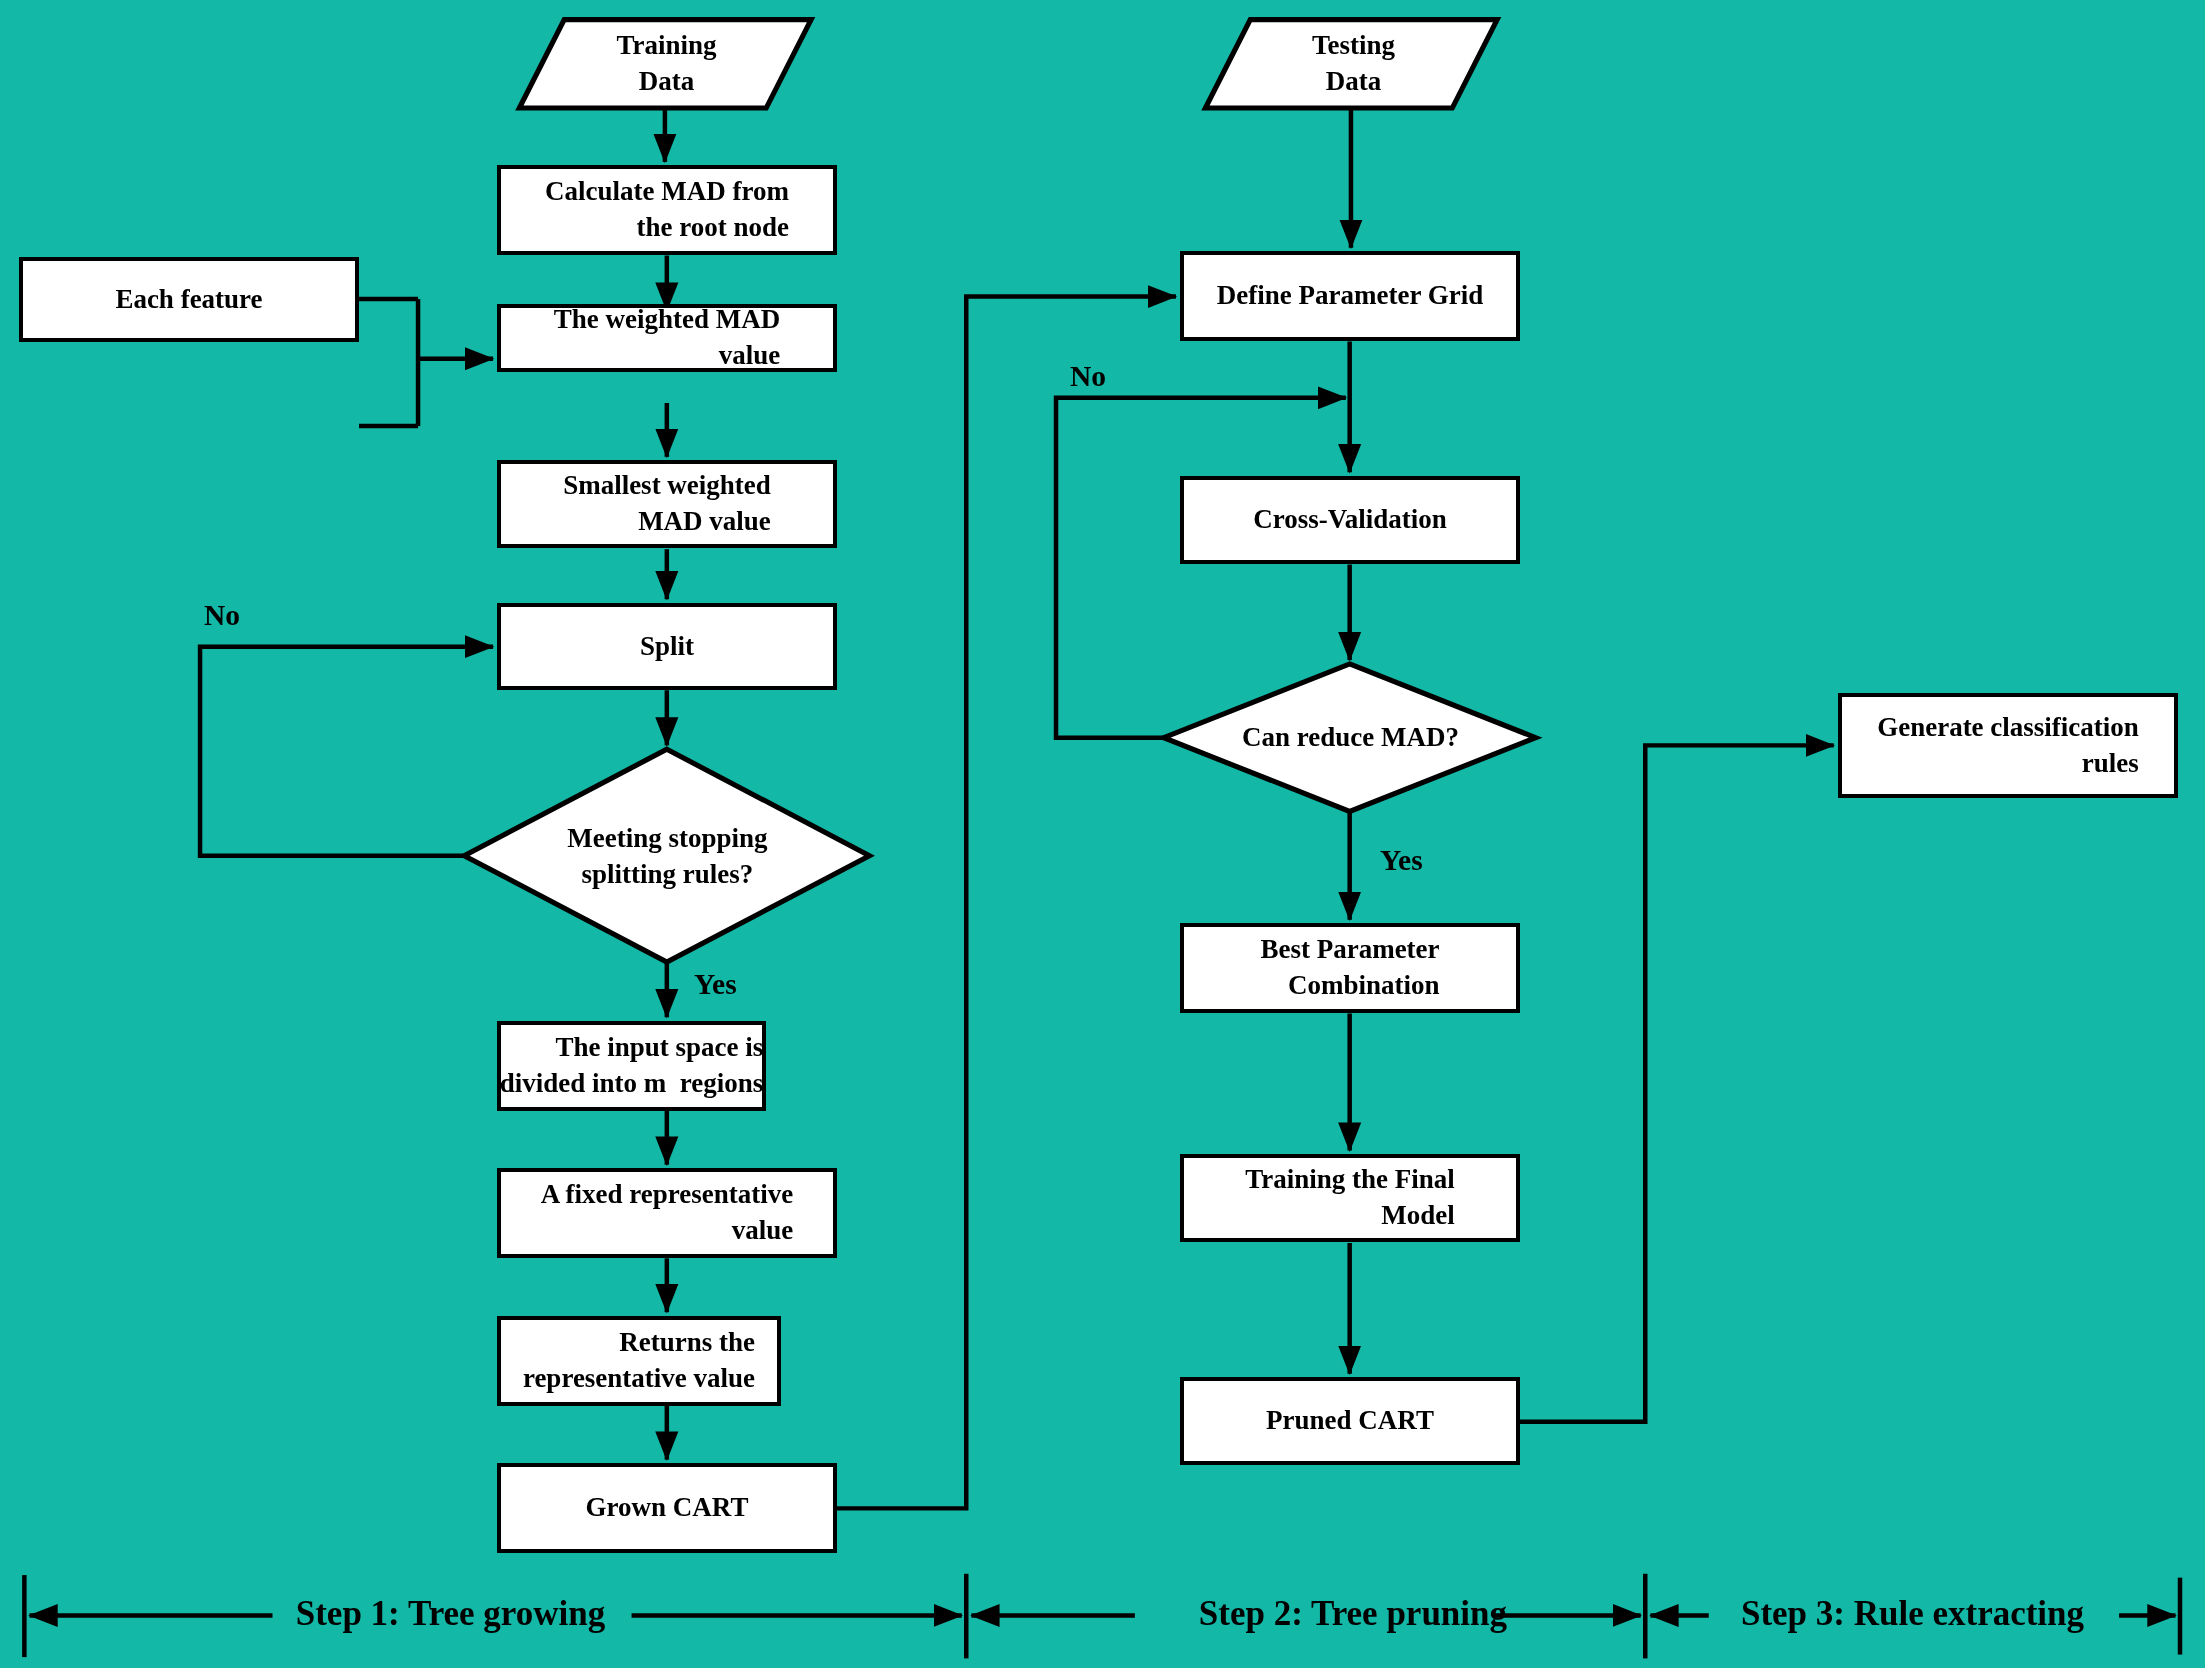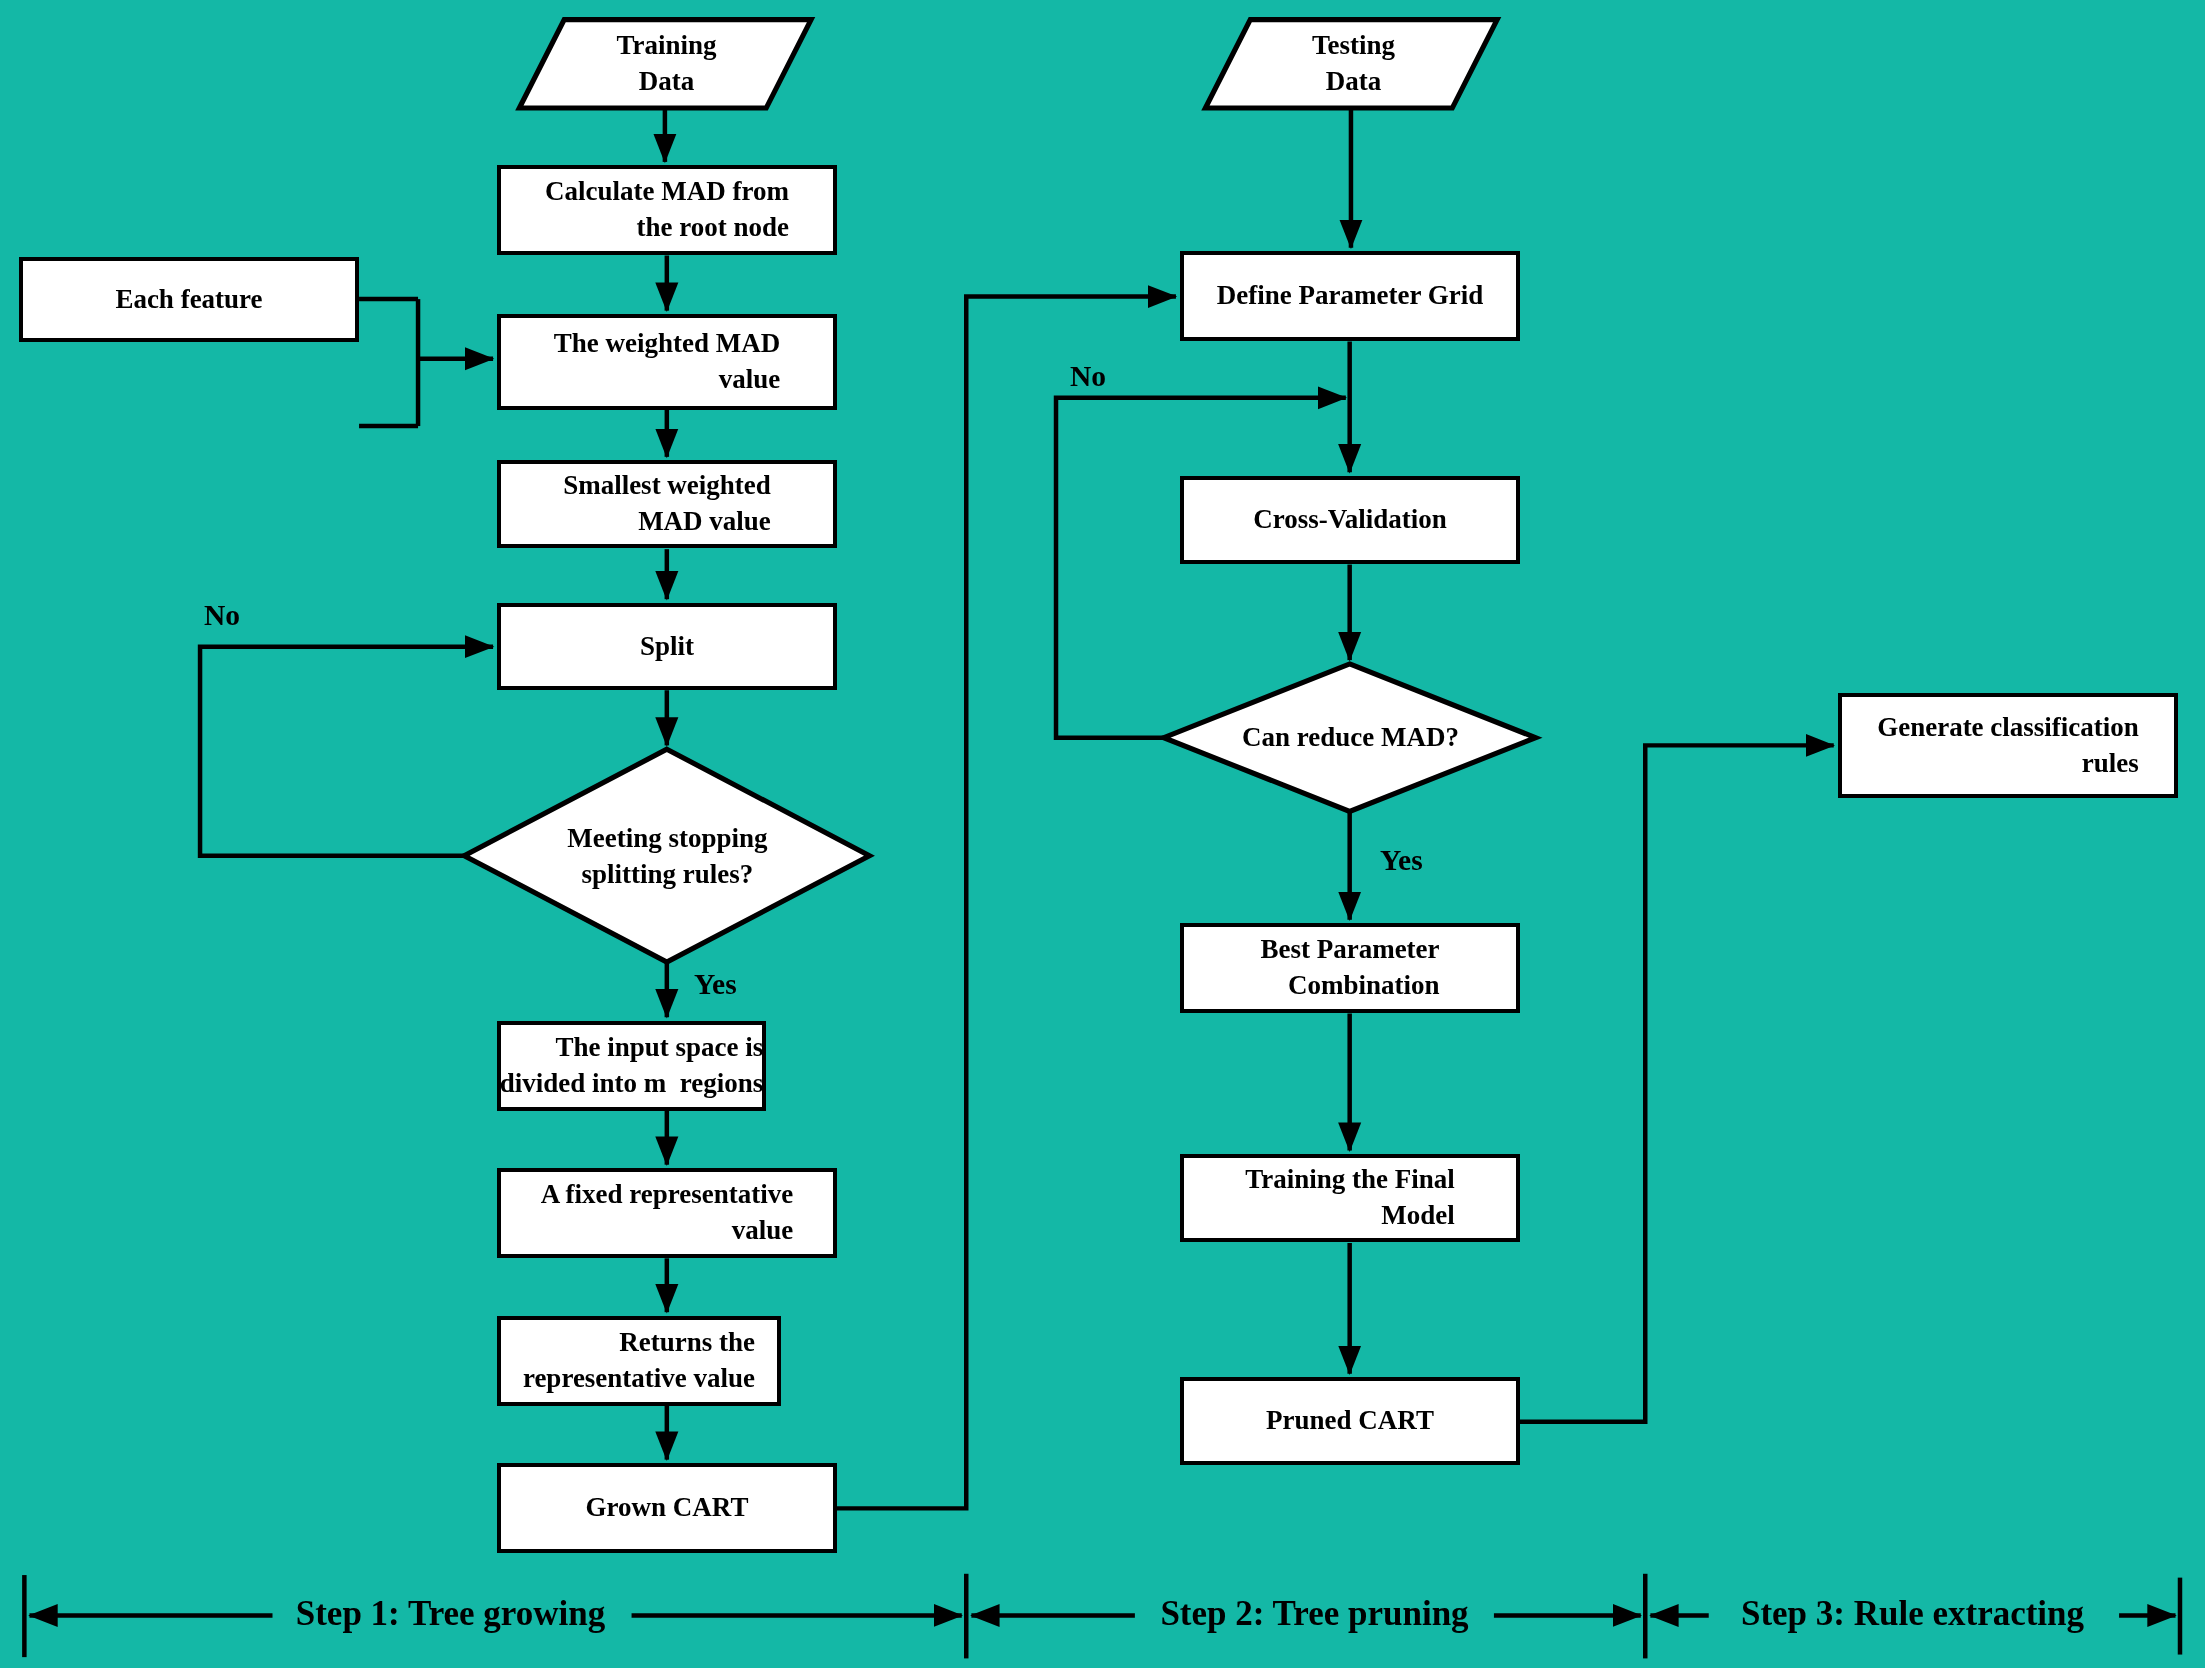--- a/index.html
+++ b/index.html
@@ -120,21 +120,21 @@
   </svg>
 
   <div class="shape-text" style="left:551px; top:22px; width:231px; height:83px;">Training
 Data</div>
   <div class="shape-text" style="left:1238px; top:22px; width:231px; height:83px;">Testing
 Data</div>
 
   <div class="node" style="left:497px; top:165px; width:340px; height:90px;">Calculate MAD from
 the root node</div>
   <div class="node" style="left:19px; top:257px; width:340px; height:85px;">Each feature</div>
-  <div class="node" style="left:497px; top:314px; width:340px; height:96px;">The weighted MAD
+  <div class="node" style="left:497px; top:304px; width:340px; height:68px;">The weighted MAD
 value</div>
   <div class="node" style="left:497px; top:460px; width:340px; height:88px;">Smallest weighted
 MAD value</div>
   <div class="node" style="left:497px; top:603px; width:340px; height:87px;">Split</div>
   <div class="shape-text" style="left:507px; top:789px; width:321px; height:135px;">Meeting stopping
 splitting rules?</div>
   <div class="node" style="left:497px; top:1021px; width:269px; height:90px;">The input space is
 divided into m  regions</div>
   <div class="node" style="left:497px; top:1168px; width:340px; height:90px;">A fixed representative
 value</div>
@@ -153,17 +153,17 @@
 
   <div class="node" style="left:1838px; top:693px; width:340px; height:105px;">Generate classification
 rules</div>
 
   <div class="edge-label" style="left:204px; top:601px;">No</div>
   <div class="edge-label" style="left:694px; top:970px;">Yes</div>
   <div class="edge-label" style="left:1070px; top:362px;">No</div>
   <div class="edge-label" style="left:1380px; top:846px;">Yes</div>
 
   <div class="step-label" style="left:258px; top:1596px;">Step 1: Tree growing</div>
-  <div class="step-label" style="left:1122px; top:1596px;">Step 2: Tree pruning</div>
+  <div class="step-label" style="left:1122px; top:1596px;text-align:right;">Step 2: Tree pruning</div>
   <div class="step-label" style="left:1720px; top:1596px;">Step 3: Rule extracting</div>
 
 </div>
 
 
 </body></html>

